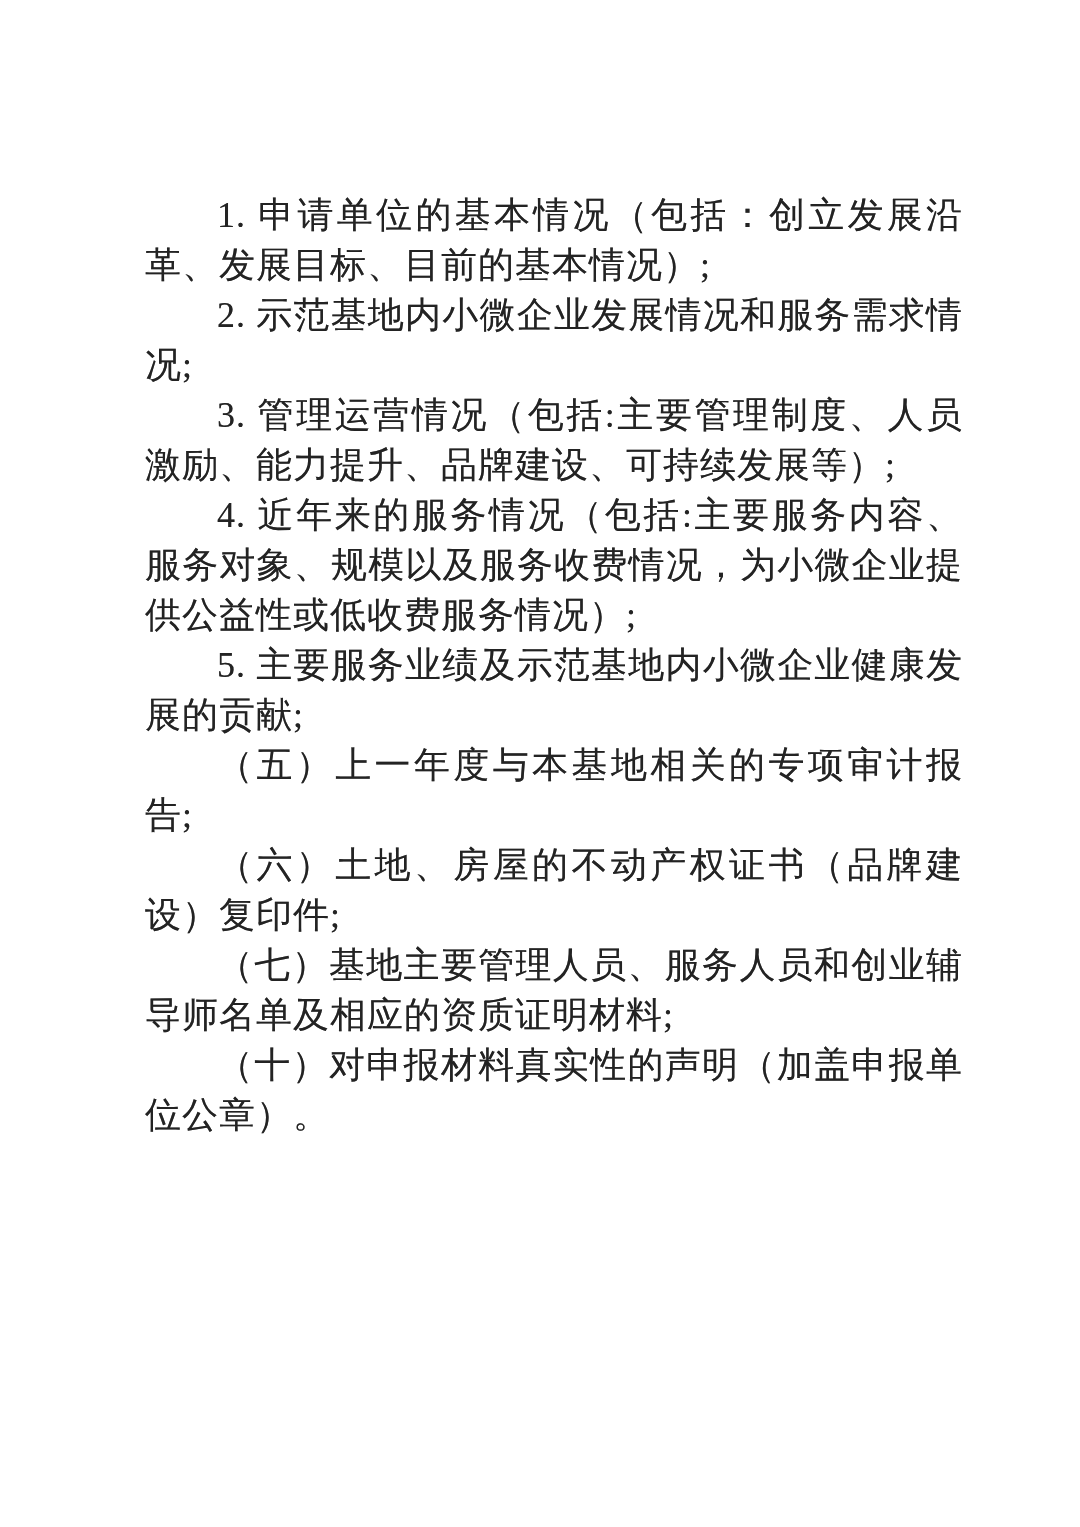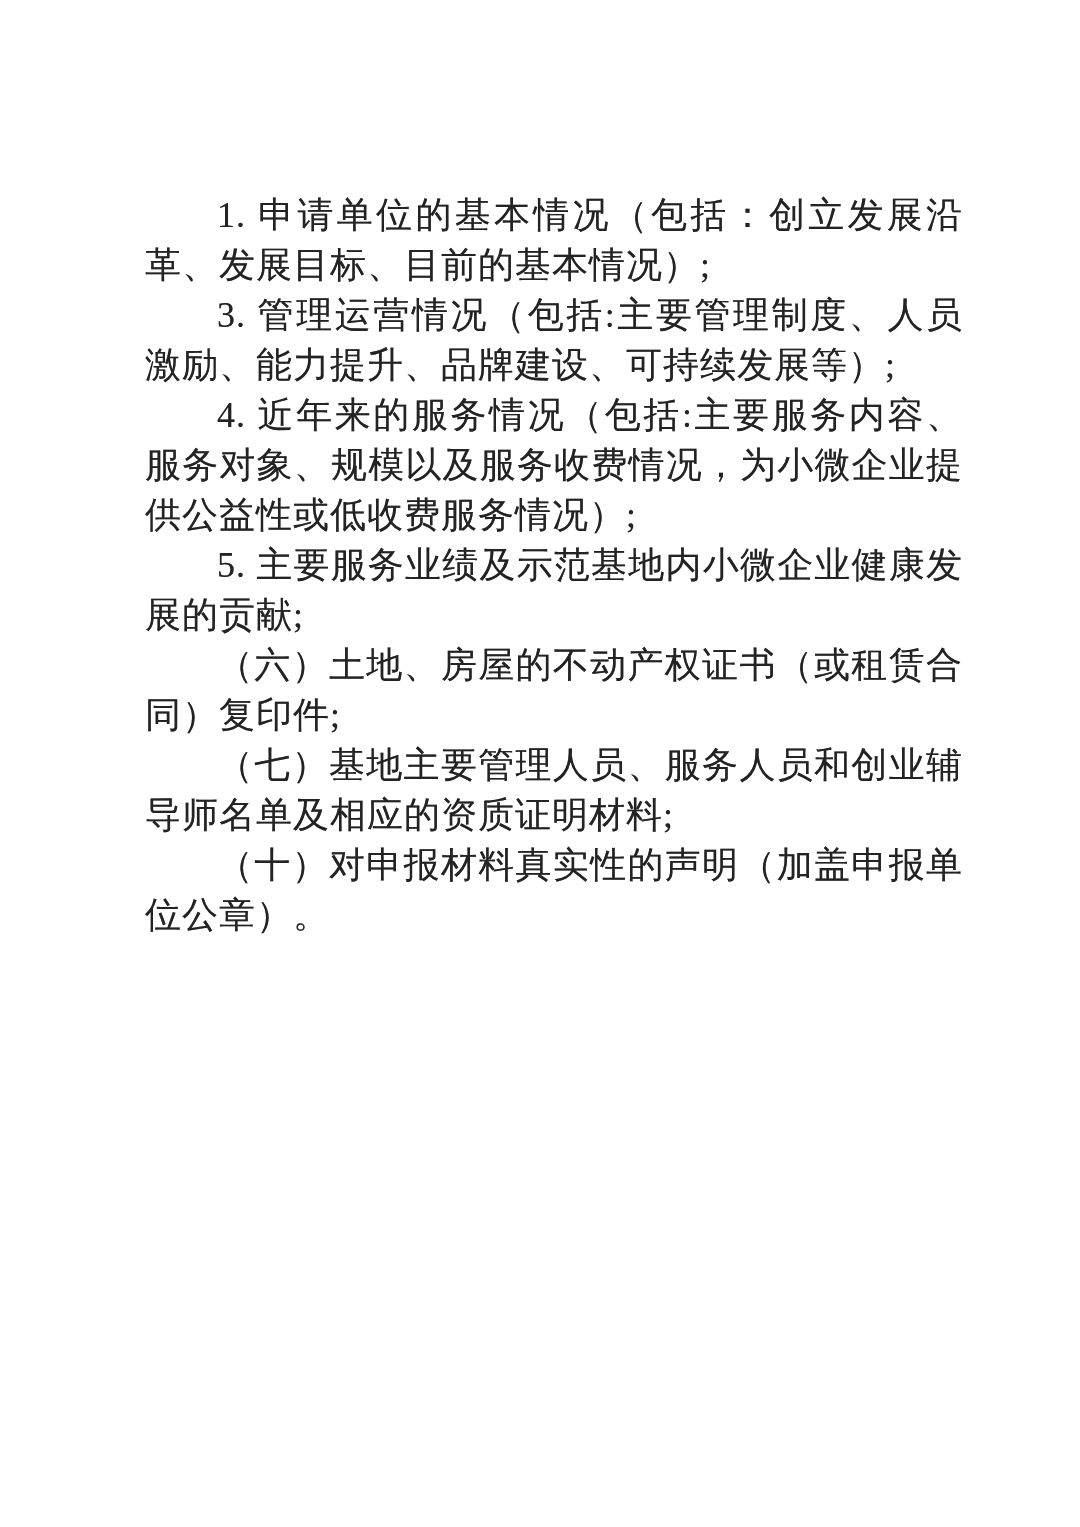--- a/index.html
+++ b/index.html
@@ -42,21 +42,23 @@
     letter-spacing: 6px;
     font-family: "Liberation Serif", "DejaVu Serif", serif;
   }
 </style>
 </head>
 <body>
 
 <div class="page">
   <div class="doc-body">
       <p>1. 申请单位的基本情况（包括：创立发展沿革、发展目标、目前的基本情况）;</p>
+      <p>2. 示范基地内小微企业发展情况和服务需求情况;</p>
       <p>3. 管理运营情况（包括:主要管理制度、人员激励、能力提升、品牌建设、可持续发展等）;</p>
       <p>4. 近年来的服务情况（包括:主要服务内容、服务对象、规模以及服务收费情况，为小微企业提供公益性或低收费服务情况）;</p>
       <p>5. 主要服务业绩及示范基地内小微企业健康发展的贡献;</p>
-      <p>（六）土地、房屋的不动产权证书（或租赁合同）复印件;</p>
+      <p>（五）上一年度与本基地相关的专项审计报告;</p>
+      <p>（六）土地、房屋的不动产权证书（品牌建设）复印件;</p>
       <p>（七）基地主要管理人员、服务人员和创业辅导师名单及相应的资质证明材料;</p>
       <p>（十）对申报材料真实性的声明（加盖申报单位公章）。</p>
     </div>
   <div class="page-footer">– 6 –</div>
 </div>
 
 </body></html>

